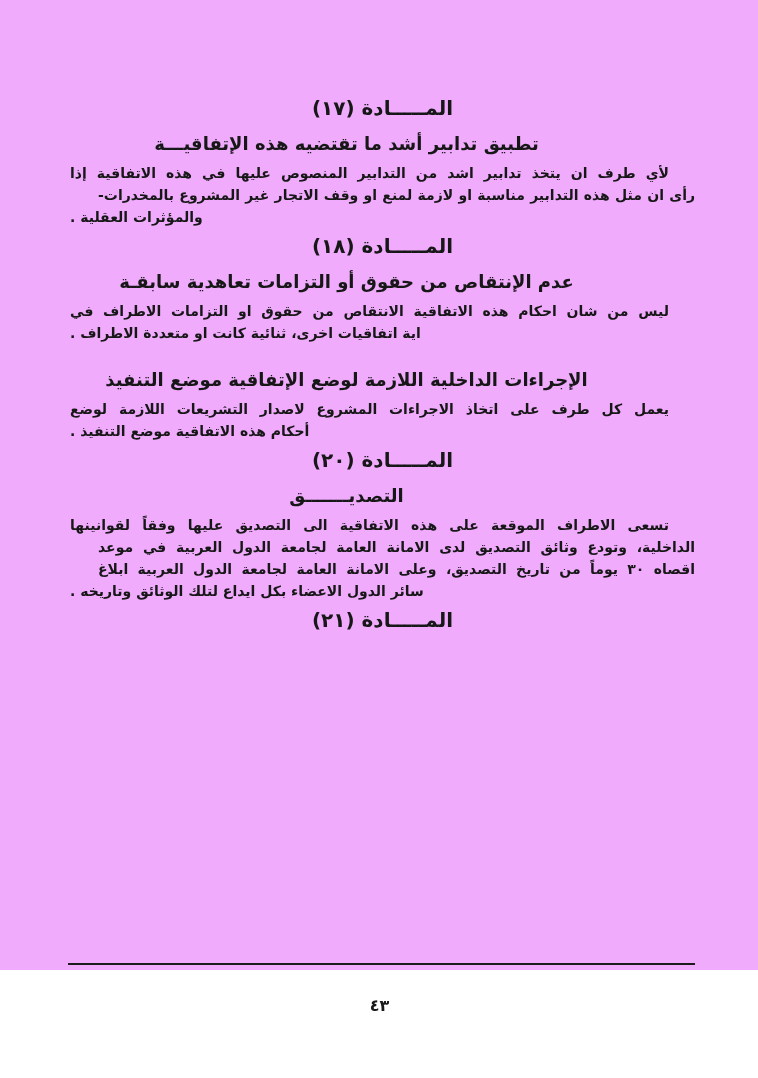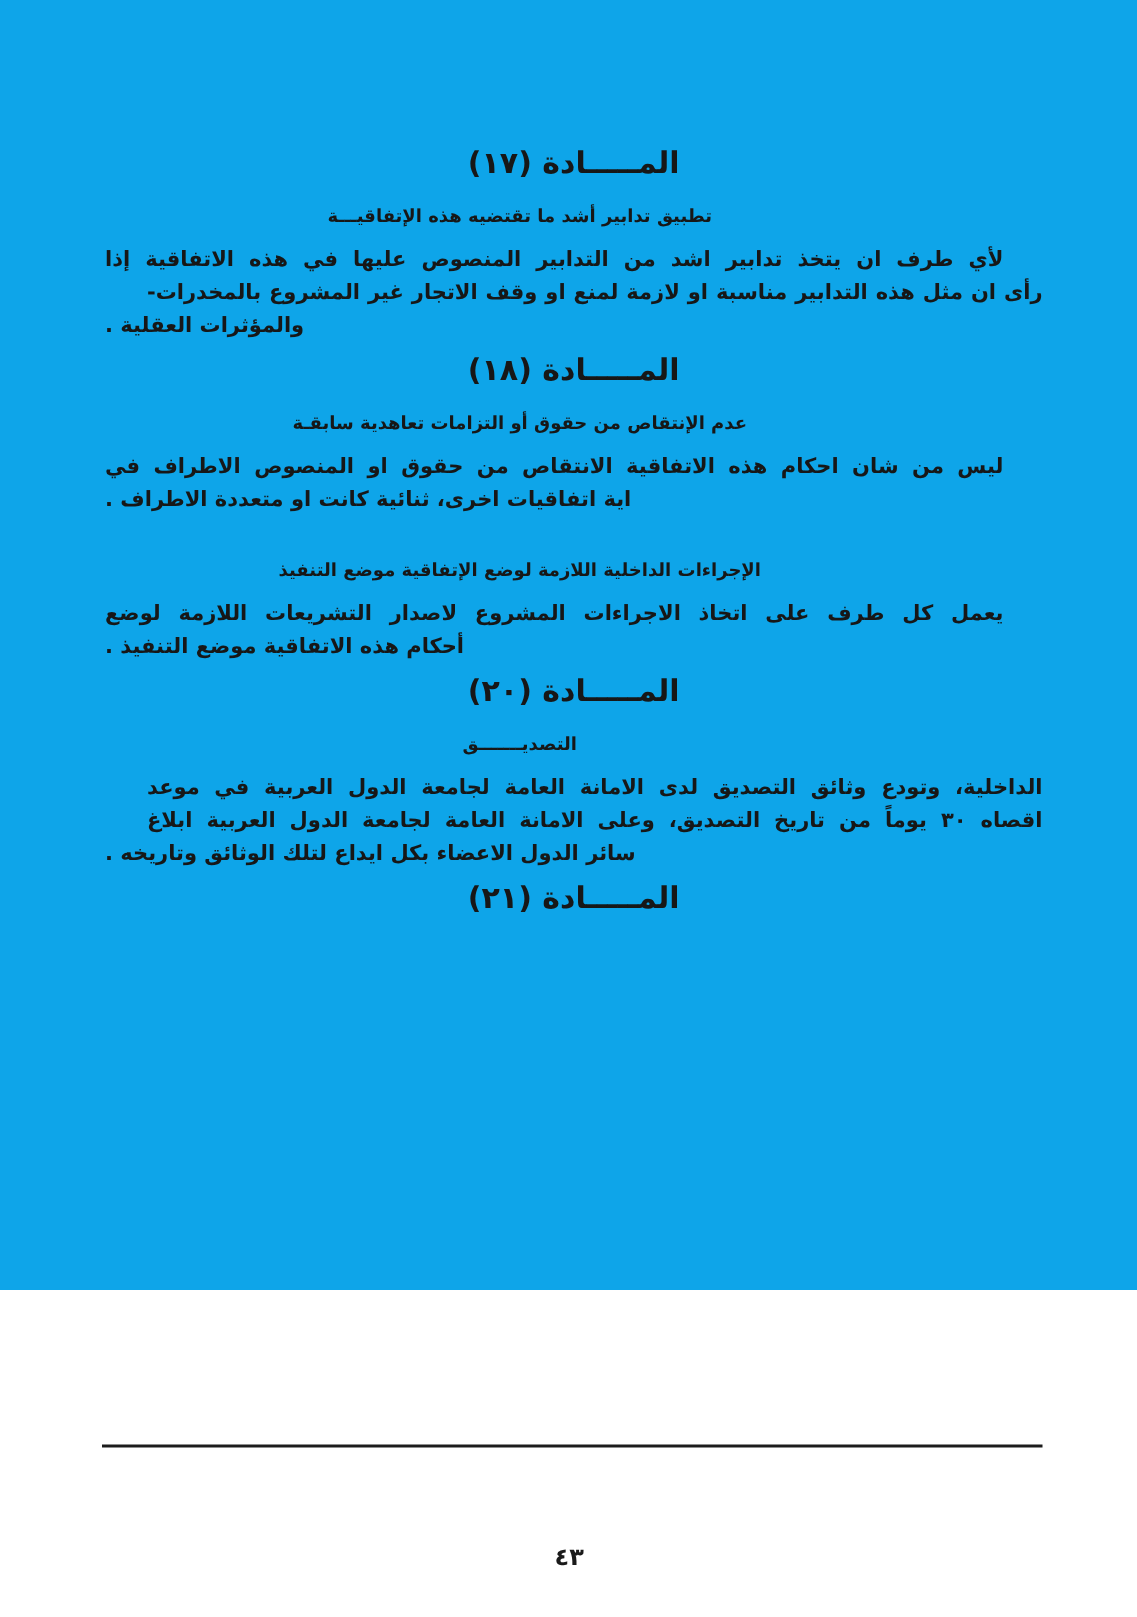--- a/index.html
+++ b/index.html
@@ -5,41 +5,41 @@
   html,body{margin:0;padding:0;}
   body{
     width:758px;height:1078px;
     background:#ffffff;
     font-family:"DejaVu Sans",sans-serif;
     color:#171717;
     overflow:hidden;
   }
   .page{
     position:relative;
-    width:758px;height:860px;
-    background:#0ea5e9;
+    width:758px;height:970px;
+    background:#f0abfc;
   }
   .content{
     position:absolute;
     top:0;left:70px;
     width:625px;
     padding-top:90px;
     direction:rtl;
     font-weight:700;
   }
   section{margin:0;}
   .gap-before{margin-top:18px;}
   .art-title{
     font-size:20px;
     line-height:36px;
     text-align:center;
     white-space:nowrap;
   }
   .art-heading{
-    font-size:12px;
+    font-size:18px;
     line-height:36px;
     text-align:center;
     margin-right:72px; 
     white-space:nowrap;
   }
   p.ln{
     margin:0;
     font-size:14px;
     line-height:22px;
   }
@@ -58,21 +58,21 @@
   }
   .rule{
     position:absolute;
     top:963px;
     left:68px;
     width:627px;
     border-top:2px solid #1c1c1c;
   }
   .page-number{
     position:absolute;
-    top:1028px;
+    top:996px;
     left:66px;
     width:627px;
     text-align:center;
     font-size:16px;
     font-weight:700;
     letter-spacing:2px;
     color:#1a1a1a;
   }
 </style>
 </head>
@@ -85,33 +85,34 @@
       <div class="art-title">المـــــادة (١٧)</div>
       <div class="art-heading">تطبيق تدابير أشد ما تقتضيه هذه الإتفاقيـــة</div>
       <p class="ln first">لأي طرف ان يتخذ تدابير اشد من التدابير المنصوص عليها في هذه الاتفاقية إذا</p>
       <p class="ln mid">رأى ان مثل هذه التدابير مناسبة او لازمة لمنع او وقف الاتجار غير المشروع بالمخدرات-</p>
       <p class="ln last">والمؤثرات العقلية .</p>
     </section>
 
     <section>
       <div class="art-title">المـــــادة (١٨)</div>
       <div class="art-heading">عدم الإنتقاص من حقوق أو التزامات تعاهدية سابقـة</div>
-      <p class="ln first">ليس من شان احكام هذه الاتفاقية الانتقاص من حقوق او المنصوص الاطراف في</p>
+      <p class="ln first">ليس من شان احكام هذه الاتفاقية الانتقاص من حقوق او التزامات الاطراف في</p>
       <p class="ln last">اية اتفاقيات اخرى، ثنائية كانت او متعددة الاطراف .</p>
     </section>
 
     <section class="gap-before">
       <div class="art-heading">الإجراءات الداخلية اللازمة لوضع الإتفاقية موضع التنفيذ</div>
       <p class="ln first">يعمل كل طرف على اتخاذ الاجراءات المشروع لاصدار التشريعات اللازمة لوضع</p>
       <p class="ln last">أحكام هذه الاتفاقية موضع التنفيذ .</p>
     </section>
 
     <section>
       <div class="art-title">المـــــادة (٢٠)</div>
       <div class="art-heading">التصديـــــــق</div>
+      <p class="ln first">تسعى الاطراف الموقعة على هذه الاتفاقية الى التصديق عليها وفقاً لقوانينها</p>
       <p class="ln mid">الداخلية، وتودع وثائق التصديق لدى الامانة العامة لجامعة الدول العربية في موعد</p>
       <p class="ln mid">اقصاه ٣٠ يوماً من تاريخ التصديق، وعلى الامانة العامة لجامعة الدول العربية ابلاغ</p>
       <p class="ln last">سائر الدول الاعضاء بكل ايداع لتلك الوثائق وتاريخه .</p>
     </section>
 
     <section>
       <div class="art-title">المـــــادة (٢١)</div>
 
     </section>
 

